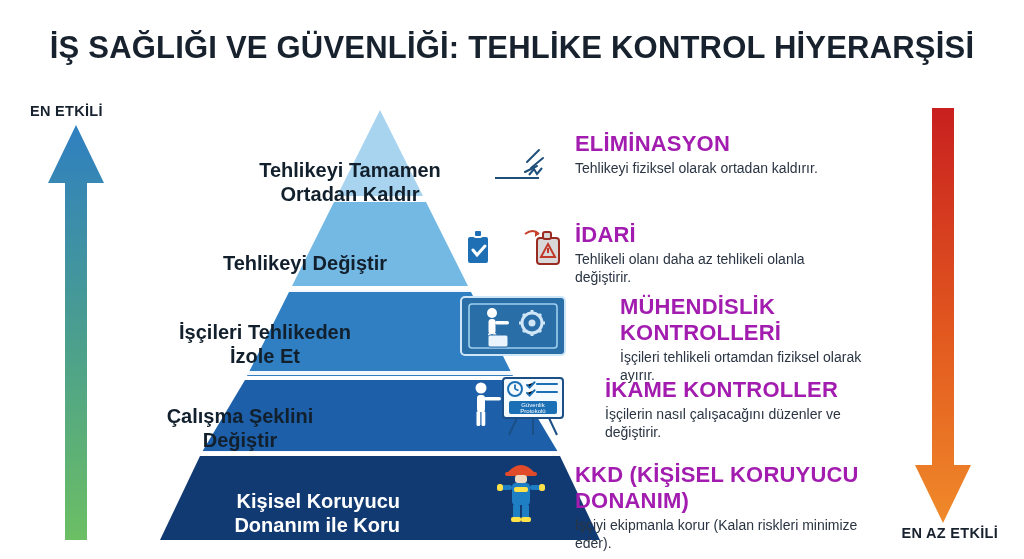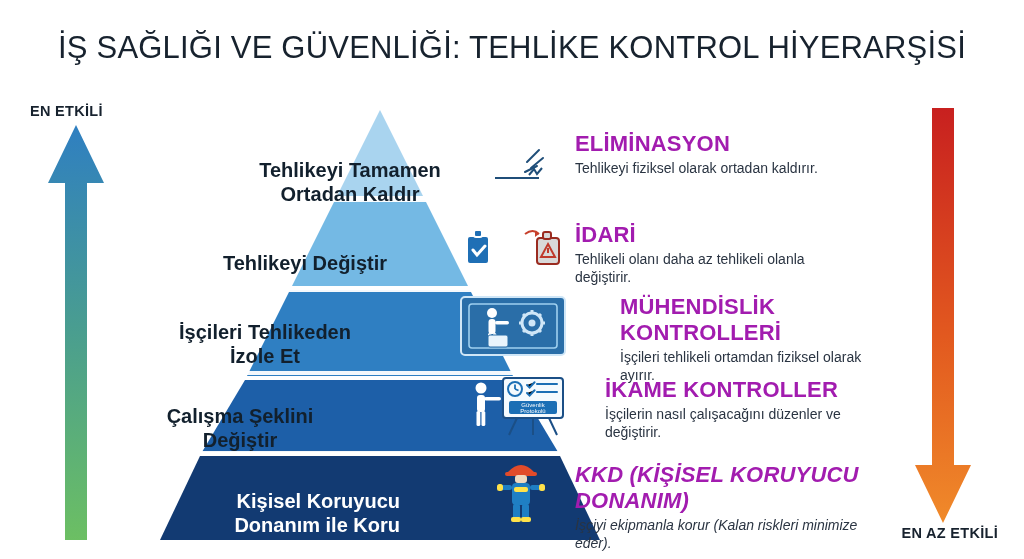--- a/index.html
+++ b/index.html
@@ -11,21 +11,21 @@
     overflow:hidden;
     position:relative;
   }
 
   
   #title {
     position:absolute;
     top:30px; left:0; width:1024px;
     text-align:center;
     font-size:31px;
-    font-weight:normal;
+    font-weight:bold;
     letter-spacing:0.2px;
     color:#17222e;
     white-space:nowrap;
   }
 
   
   #left-label {
     position:absolute;
     left:30px; top:103px;
     font-size:14.5px; font-weight:bold; color:#17222e;
@@ -305,16 +305,16 @@
 <div class="lvl-right" style="left:620px; top:294px; width:250px;">
   <div class="h">MÜHENDİSLİK KONTROLLERİ</div>
   <div class="d">İşçileri tehlikeli ortamdan fiziksel olarak ayırır.</div>
 </div>
 
 <div class="lvl-right" style="left:605px; top:377px; width:260px;">
   <div class="h">İKAME KONTROLLER</div>
   <div class="d">İşçilerin nasıl çalışacağını düzenler ve değiştirir.</div>
 </div>
 
-<div class="lvl-right" style="left:575px; top:462px; width:290px;font-style:italic;">
+<div class="lvl-right" style="left:575px; top:462px; width:290px;">
   <div class="h">KKD (KİŞİSEL KORUYUCU DONANIM)</div>
   <div class="d">İşçiyi ekipmanla korur (Kalan riskleri minimize eder).</div>
 </div>
 
 </body></html>

